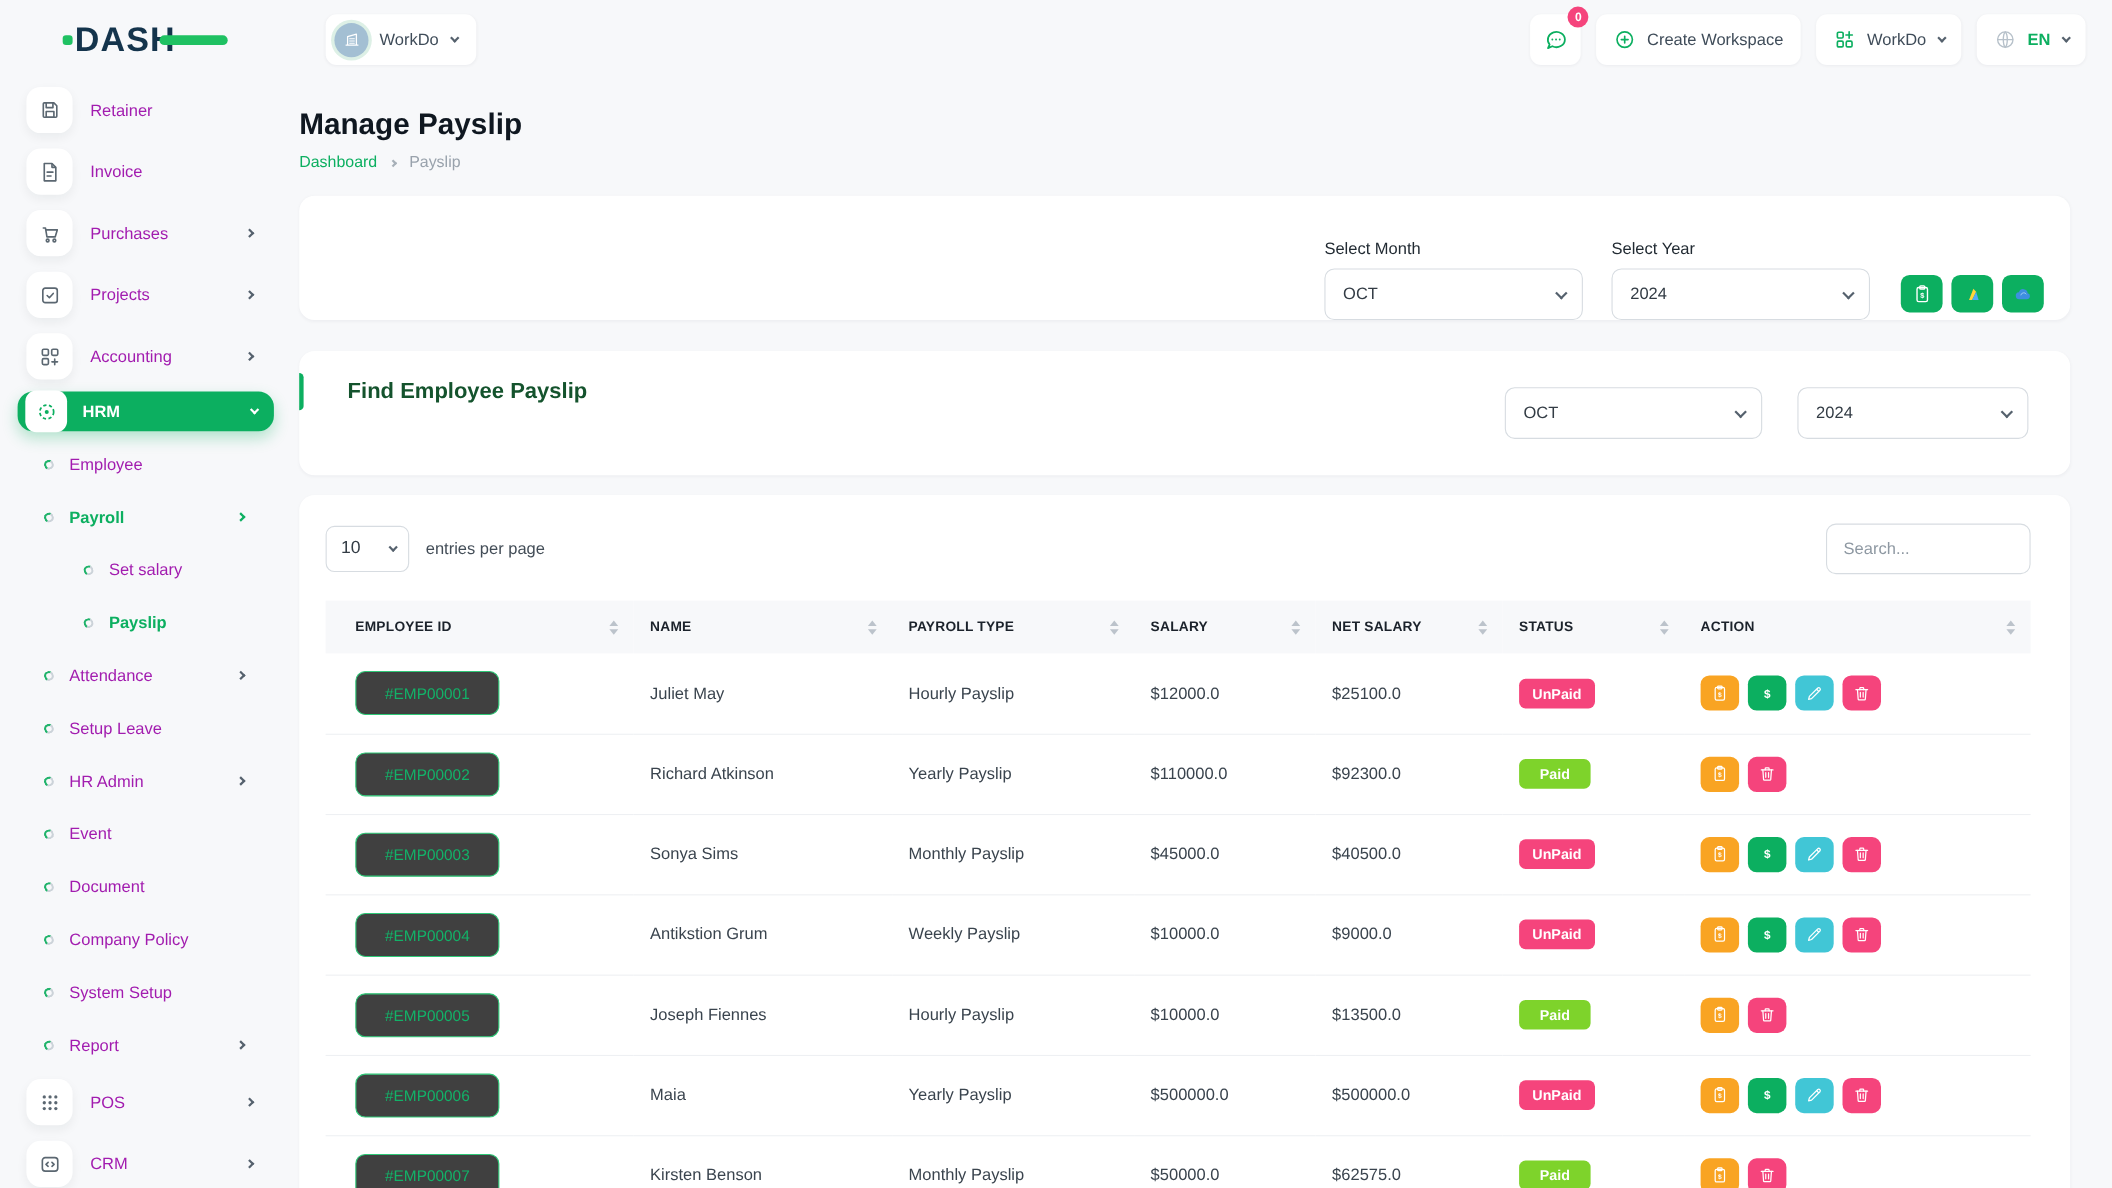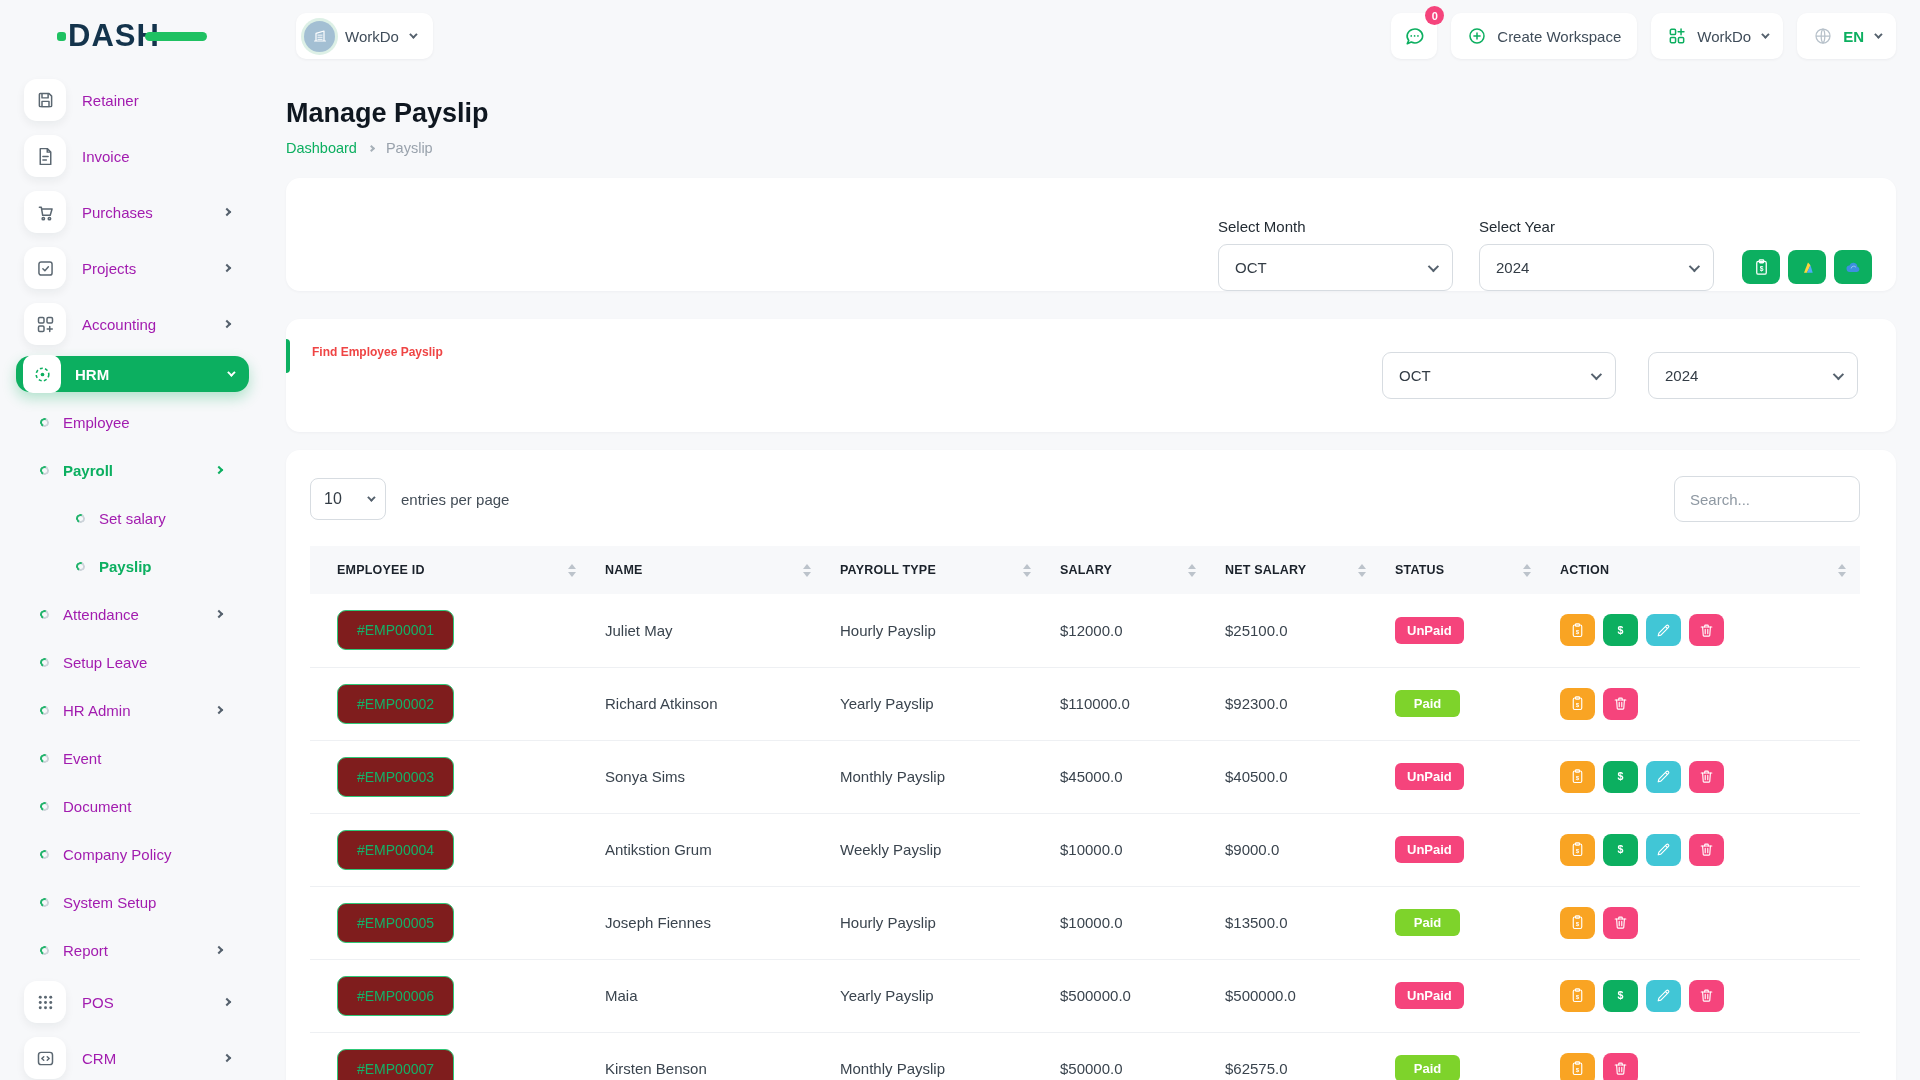--- a/index.html
+++ b/index.html
@@ -56,63 +56,63 @@
   .side-item .chev { margin-left:auto; }
   .side-item.hl .side-label { color:#0caf60; font-weight:600; }
   .side-item.hl .chev { border-color:#0caf60; }
   .bullet { width:9px; height:9px; border-radius:50%; border:2px solid #ccd3d9; border-top-color:#21b36b; border-left-color:#21b36b;
             transform:rotate(-20deg); margin-right:14px; flex:0 0 auto; }
   .side-item.active { background:#0caf60; border-radius:14px; margin:4px 21px 6px 16px; height:36px; padding:0 16px 0 7px; box-shadow:0 6px 14px rgba(12,175,96,.3); }
   .side-item.active .icon-box { width:38px; height:38px; border-radius:10px; box-shadow:none; margin-right:14px; }
   .side-item.active .side-label { color:#fff; font-weight:700; }
 
   
-  .main { position:absolute; left:270px; top:72px; width:1650px; height:1008px; padding:0 24px 0 16px; }
+  .main { position:absolute; left:256px; top:72px; width:1650px; height:1008px; padding:0 24px 0 16px; }
   .page-title { font-size:27px; font-weight:700; color:#0f1720; margin-top:26px; }
   .breadcrumb { margin-top:11px; display:flex; align-items:center; gap:12px; font-size:14.5px; }
   .breadcrumb a { color:#0caf60; text-decoration:none; cursor:pointer; }
   .breadcrumb .current { color:#99a2ac; }
 
   .card { background:#fff; border-radius:14px; box-shadow:0 1px 3px rgba(16,24,40,.04); }
 
   .filter-card { margin-top:22px; height:113px; display:flex; align-items:flex-end; justify-content:flex-end; padding:0 24px; }
   .fgroup { display:flex; align-items:flex-end; gap:26px; }
   .field label { display:block; font-size:15px; font-weight:500; color:#222b33; margin-bottom:9px; }
   .select { position:relative; display:flex; align-items:center; height:47px; background:#fff; border:1px solid #d7dce1;
             border-radius:9px; padding:0 40px 0 16px; font-size:15px; color:#333c45; cursor:pointer; }
   .select .chev { position:absolute; right:16px; }
   .w235 { width:235px; } .w234 { width:234px; } .w210 { width:210px; }
   .xbtns { display:flex; gap:8px; margin-left:2px; margin-bottom:7px; }
   .xbtn { width:38px; height:34px; border:none; border-radius:8px; background:#0caf60; display:flex; align-items:center; justify-content:center; cursor:pointer; }
   .xbtn .i { width:19px; height:19px; }
 
   .find-card { margin-top:28px; height:113px; display:flex; align-items:center; position:relative; padding-right:38px; }
   .find-card::before { content:""; position:absolute; left:0; top:20px; width:4px; height:34px; background:#0caf60; border-radius:0 4px 4px 0; }
-  .find-title { font-size:12px; font-weight:700; color:#ef4444; margin-left:26px; align-self:flex-start; margin-top:26px; }
+  .find-title { font-size:20px; font-weight:700; color:#14532d; margin-left:44px; align-self:flex-start; margin-top:26px; }
   .find-selects { margin-left:auto; display:flex; gap:32px; }
 
   .table-card { margin-top:18px; height:700px; padding:26px 36px 0 24px; }
   .table-controls { display:flex; align-items:center; }
   .entries-select { height:42px; width:76px; padding:0 26px 0 13px; border-radius:8px; font-size:16px; }
   .entries-select .chev { right:12px; }
   .entries-label { margin-left:15px; font-size:15px; color:#434d57; }
   .search { margin-left:auto; width:186px; height:46px; border:1px solid #d7dce1; border-radius:9px; padding:0 15px;
             font-family:inherit; font-size:15px; color:#333c45; outline:none; }
   .search::placeholder { color:#8e98a2; }
 
   table { width:100%; border-collapse:collapse; table-layout:fixed; margin-top:24px; }
   th { height:48px; background:#f7f8fa; text-align:left; }
   .th-inner { display:flex; align-items:center; justify-content:space-between; padding:0 14px 0 15px;
               font-size:12.5px; font-weight:700; color:#1b222b; letter-spacing:.2px; }
   th:first-child .th-inner { padding-left:27px; }
   td { height:73px; vertical-align:middle; font-size:15px; color:#3a444e; padding-left:15px; border-bottom:1px solid #eef0f3; }
   td:first-child { padding-left:27px; }
   tr:last-child td { border-bottom:none; }
-  .id-badge { display:inline-block; width:117px; text-align:center; padding:11px 0; border:1px solid #2ec877;
-              border-radius:9px; color:#12b268; font-size:14px; background:#7f1d1d; cursor:pointer; }
+  .id-badge { display:inline-block; width:131px; text-align:center; padding:11px 0; border:1px solid #2ec877;
+              border-radius:9px; color:#12b268; font-size:14px; background:#404040; cursor:pointer; }
   .badge { display:inline-block; min-width:65px; text-align:center; padding:6px 12px; border-radius:6px;
            color:#fff; font-size:13px; font-weight:600; }
   .badge.paid { background:#7ed32b; }
   .badge.unpaid { background:#f5447c; }
   .actions { display:flex; gap:8px; }
   .act { width:35px; height:32px; border:none; border-radius:8px; display:flex; align-items:center; justify-content:center; cursor:pointer; }
   .act .i { width:17px; height:17px; }
   .act-orange { background:#f9a423; } .act-green { background:#0caf60; }
   .act-cyan { background:#41c6d6; }  .act-pink { background:#f5447c; }
 </style>

